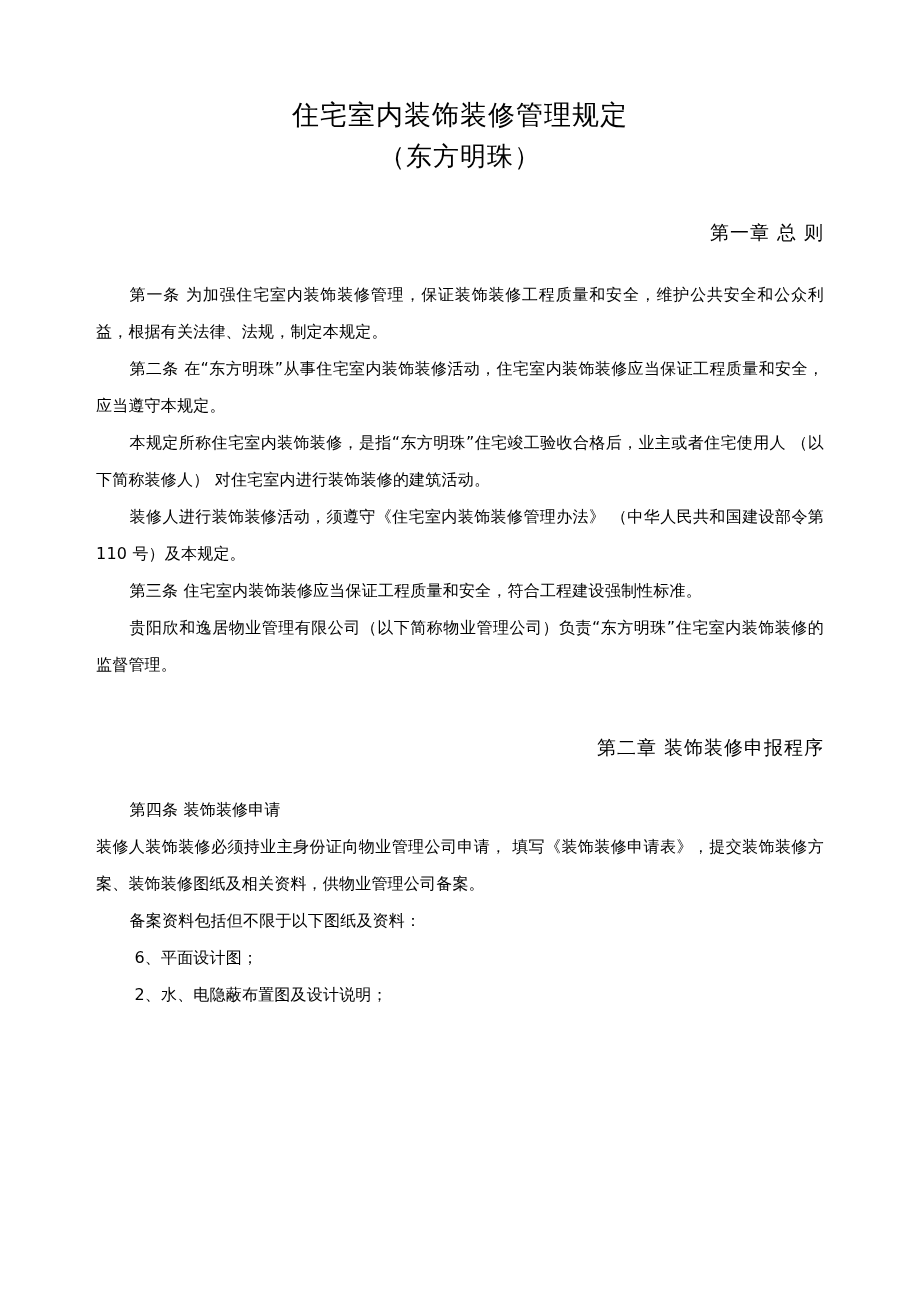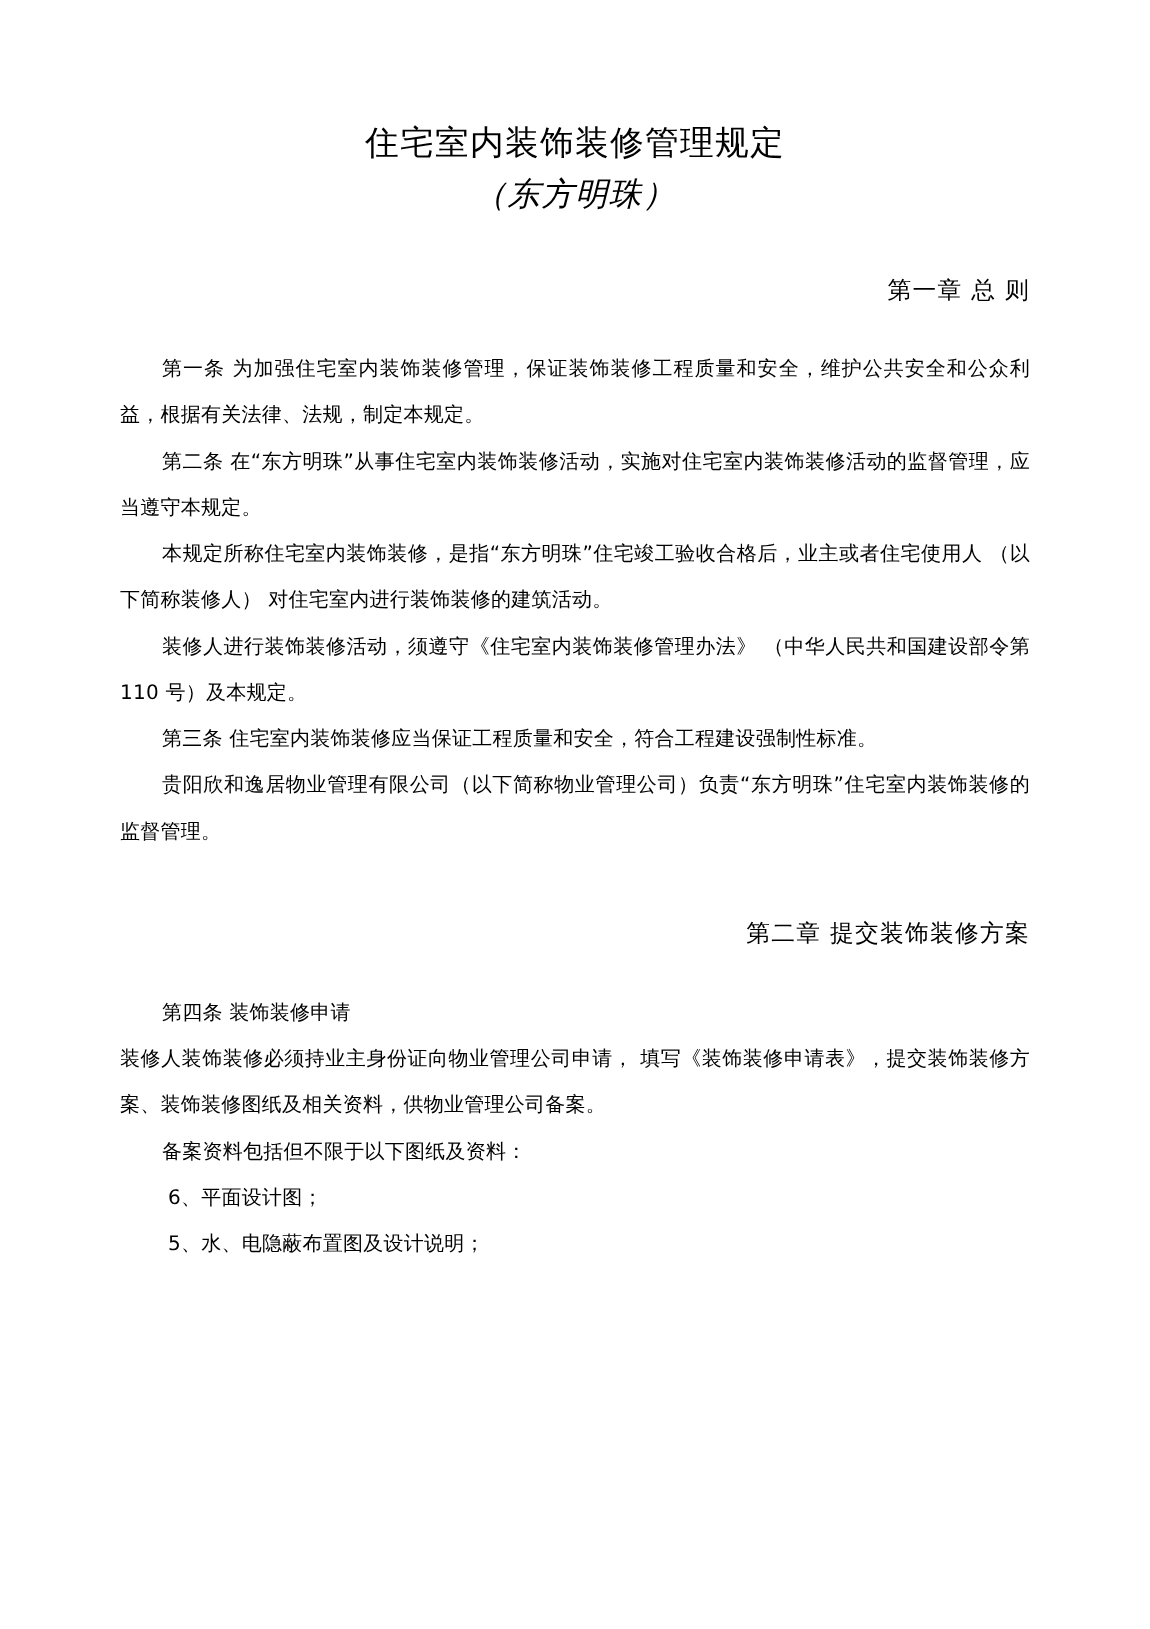--- a/index.html
+++ b/index.html
@@ -30,21 +30,20 @@
     font-weight: normal;
     margin: 22px 0 0 0;
     letter-spacing: 1px;
   }
   .doc-subtitle {
     text-align: center;
     font-size: 26px;
     line-height: 40px;
     margin: 0;
     letter-spacing: 1px;
-    font-style: italic;
   }
   .chapter-heading {
     text-align: right;
     font-size: 19px;
     line-height: 36px;
     margin: 38px 0 0 0;
     letter-spacing: 1px;
   }
   .chapter-heading.second {
     margin-top: 46px;
@@ -75,30 +74,30 @@
 
 <div class="page">
 
   <h1 class="doc-title">住宅室内装饰装修管理规定</h1>
   <div class="doc-subtitle">（东方明珠）</div>
 
   <div class="chapter-heading">第一章 总 则</div>
 
   <div class="body-block">
     <p class="para indent">第一条 为加强住宅室内装饰装修管理，保证装饰装修工程质量和安全，维护公共安全和公众利益，根据有关法律、法规，制定本规定。</p>
-    <p class="para indent">第二条 在“东方明珠”从事住宅室内装饰装修活动，实施对住宅室内装饰装修活动的监督管理，应当遵守本规定。</p>
+    <p class="para indent">第二条 在“东方明珠”从事住宅室内装饰装修活动，住宅室内装饰装修应当保证工程质量和安全，应当遵守本规定。</p>
     <p class="para indent">本规定所称住宅室内装饰装修，是指“东方明珠”住宅竣工验收合格后，业主或者住宅使用人 （以下简称装修人） 对住宅室内进行装饰装修的建筑活动。</p>
     <p class="para indent">装修人进行装饰装修活动，须遵守《住宅室内装饰装修管理办法》 （中华人民共和国建设部令第 110 号）及本规定。</p>
     <p class="para indent">第三条 住宅室内装饰装修应当保证工程质量和安全，符合工程建设强制性标准。</p>
     <p class="para indent">贵阳欣和逸居物业管理有限公司（以下简称物业管理公司）负责“东方明珠”住宅室内装饰装修的监督管理。</p>
   </div>
 
-  <div class="chapter-heading second">第二章 提交装饰装修方案</div>
+  <div class="chapter-heading second">第二章 装饰装修申报程序</div>
 
   <div class="body-block">
     <p class="para indent">第四条 装饰装修申请</p>
     <p class="para noindent">装修人装饰装修必须持业主身份证向物业管理公司申请， 填写《装饰装修申请表》，提交装饰装修方案、装饰装修图纸及相关资料，供物业管理公司备案。</p>
     <p class="para indent">备案资料包括但不限于以下图纸及资料：</p>
     <p class="para item">6、平面设计图；</p>
-    <p class="para item">5、水、电隐蔽布置图及设计说明；</p>
+    <p class="para item">2、水、电隐蔽布置图及设计说明；</p>
   </div>
 
 </div>
 
 </body></html>

